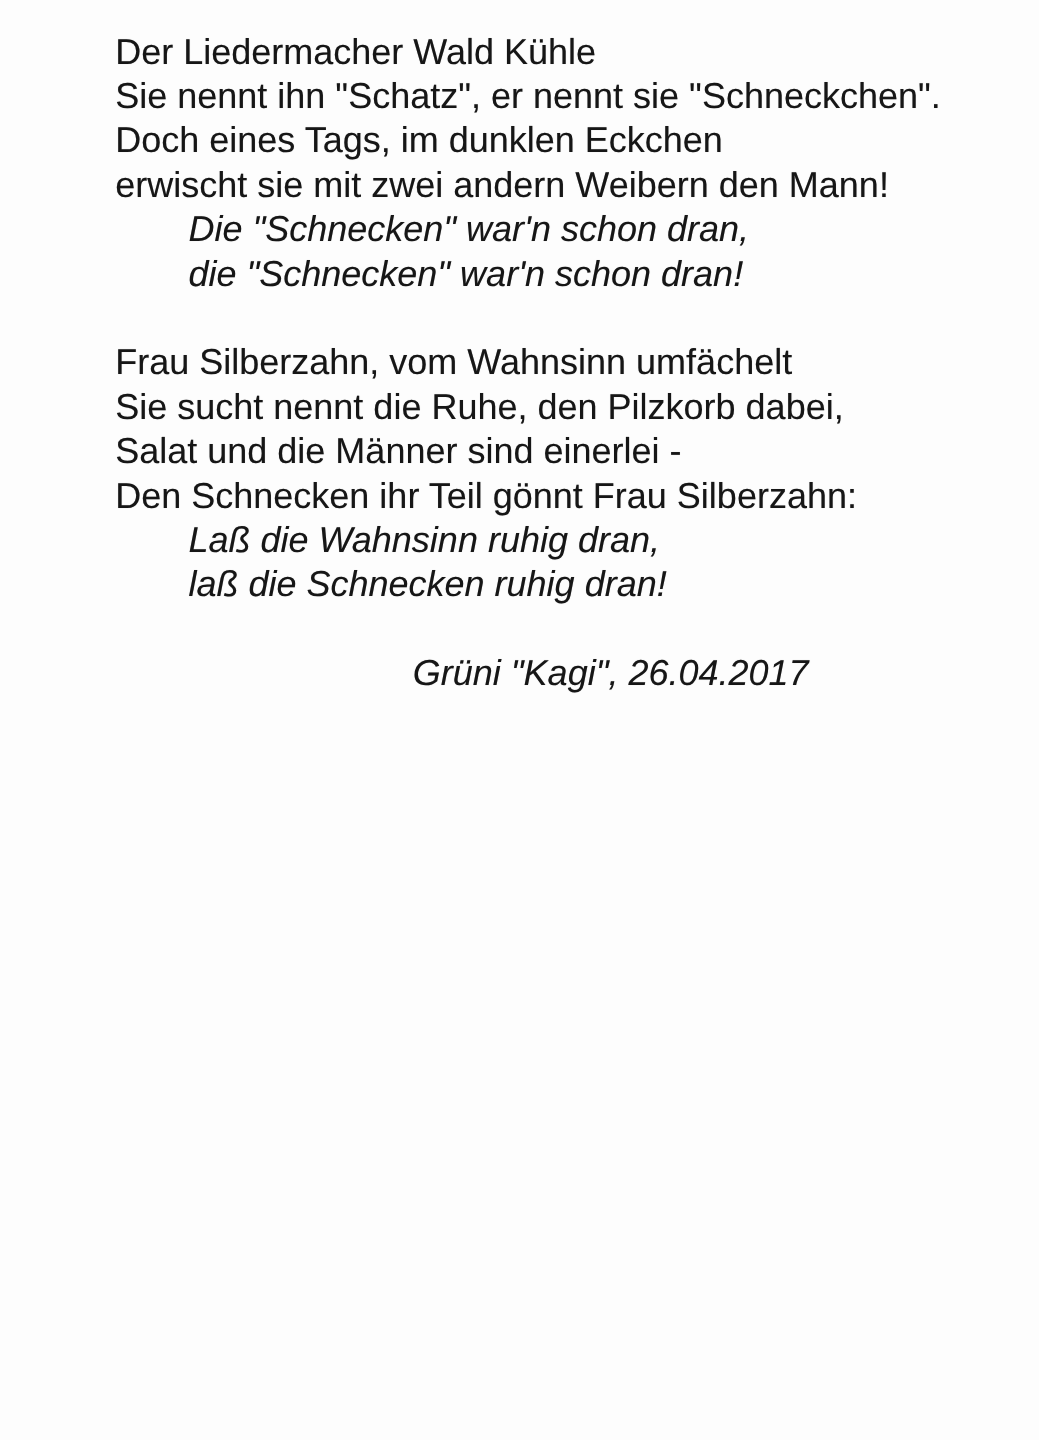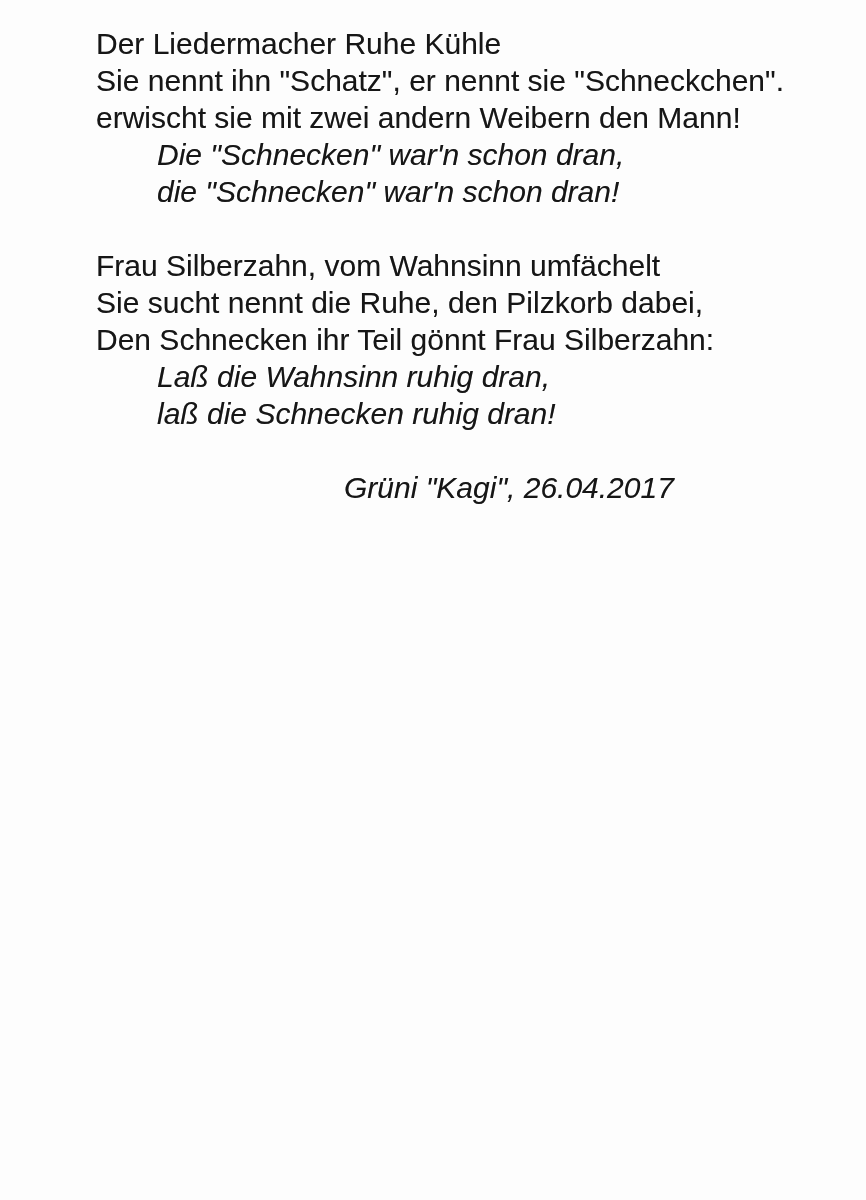--- a/index.html
+++ b/index.html
@@ -39,32 +39,34 @@
     white-space: nowrap;
   }
 </style>
 </head>
 <body>
 
 <div class="page">
   <div class="poem">
 
     <div class="stanza">
-      <div class="line">Der Liedermacher Ruhe Kühle</div>
+      <div class="line">Der Liedermacher Wald Kühle</div>
       <div class="line">Sie nennt ihn "Schatz", er nennt sie "Schneckchen".</div>
+      <div class="line">Doch eines Tags, im dunklen Eckchen</div>
       <div class="line">erwischt sie mit zwei andern Weibern den Mann!</div>
       <div class="line refrain">Die "Schnecken" war'n schon dran,</div>
       <div class="line refrain">die "Schnecken" war'n schon dran!</div>
     </div>
 
     <div class="stanza-gap"></div>
 
     <div class="stanza">
       <div class="line">Frau Silberzahn, vom Wahnsinn umfächelt</div>
       <div class="line">Sie sucht nennt die Ruhe, den Pilzkorb dabei,</div>
+      <div class="line">Salat und die Männer sind einerlei -</div>
       <div class="line">Den Schnecken ihr Teil gönnt Frau Silberzahn:</div>
       <div class="line refrain">Laß die Wahnsinn ruhig dran,</div>
       <div class="line refrain">laß die Schnecken ruhig dran!</div>
     </div>
 
     <div class="stanza-gap"></div>
 
     <div class="attribution">Grüni "Kagi", 26.04.2017</div>
 
   </div>

